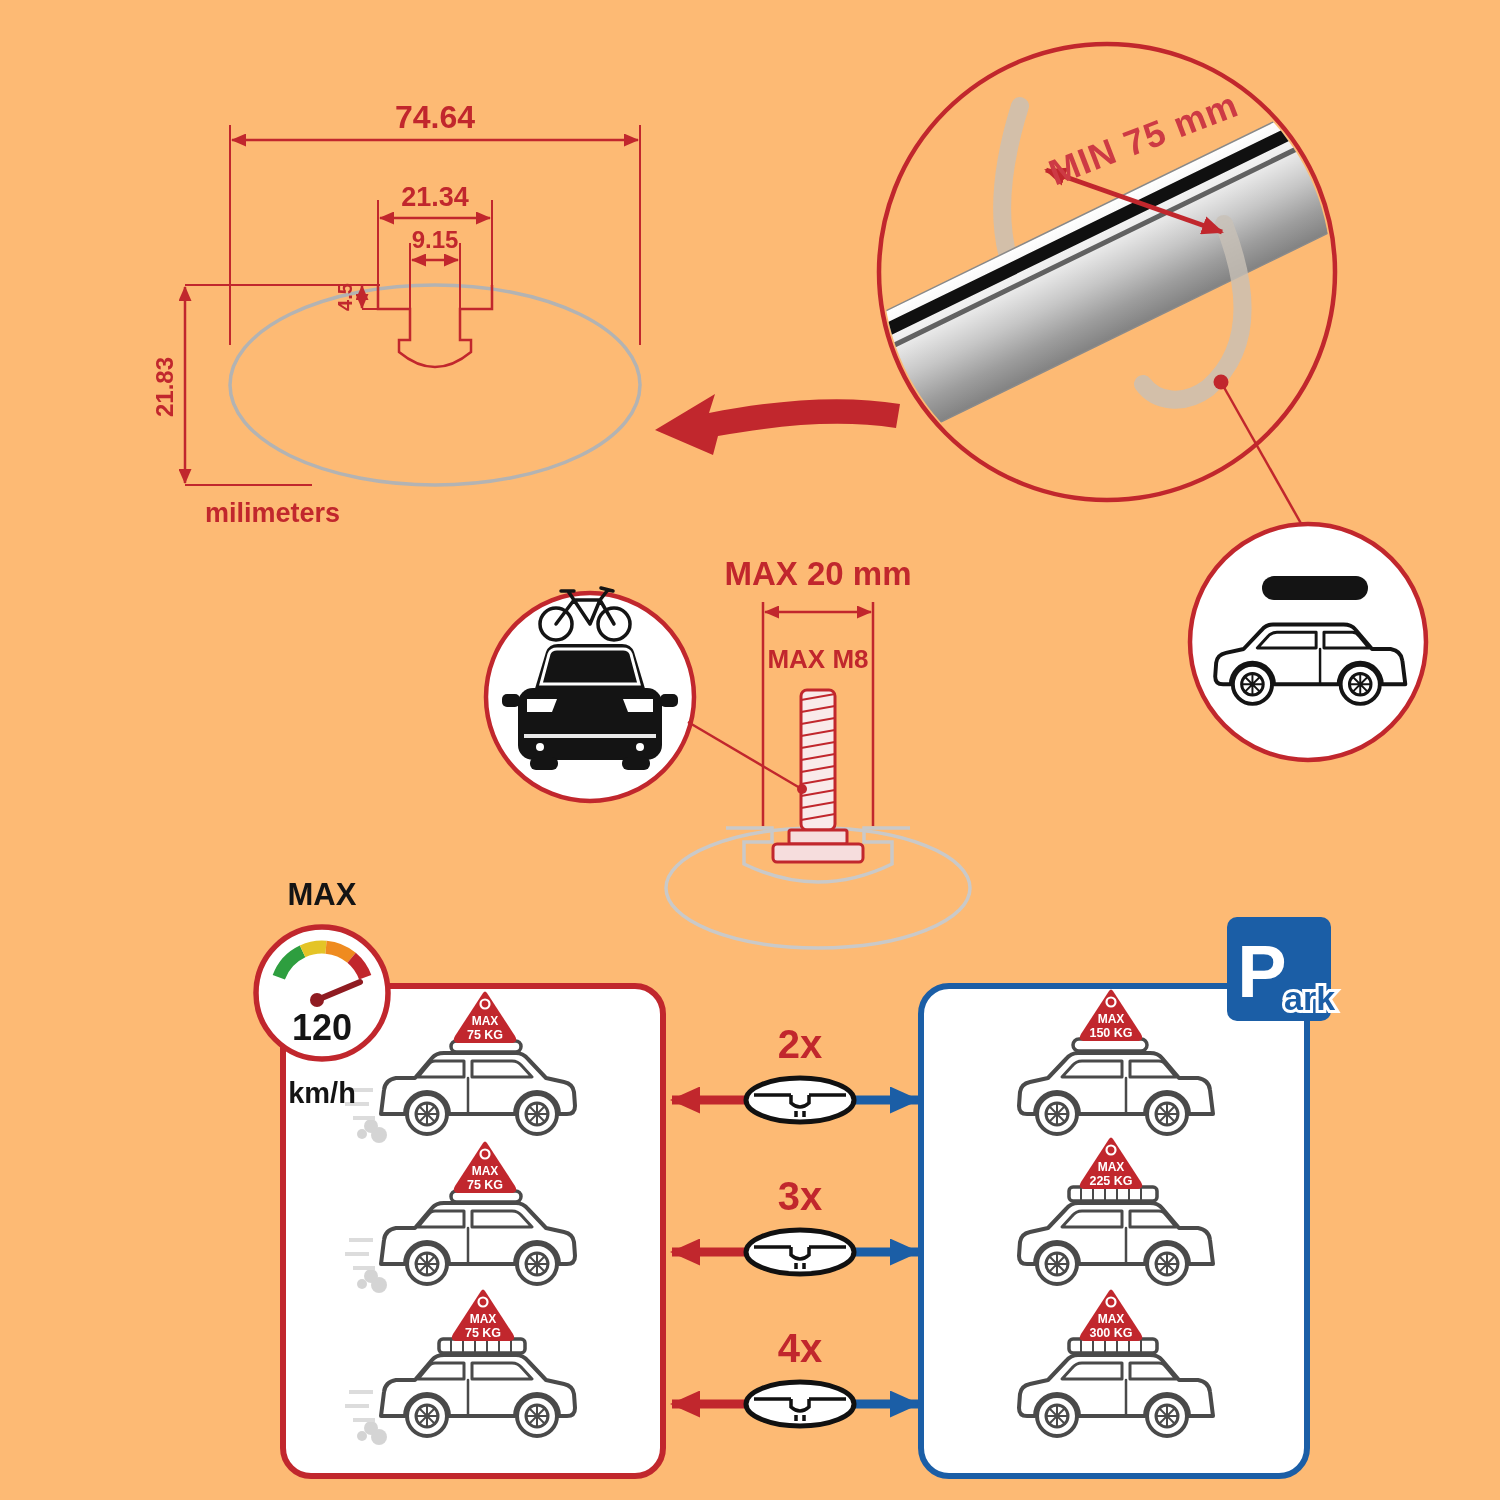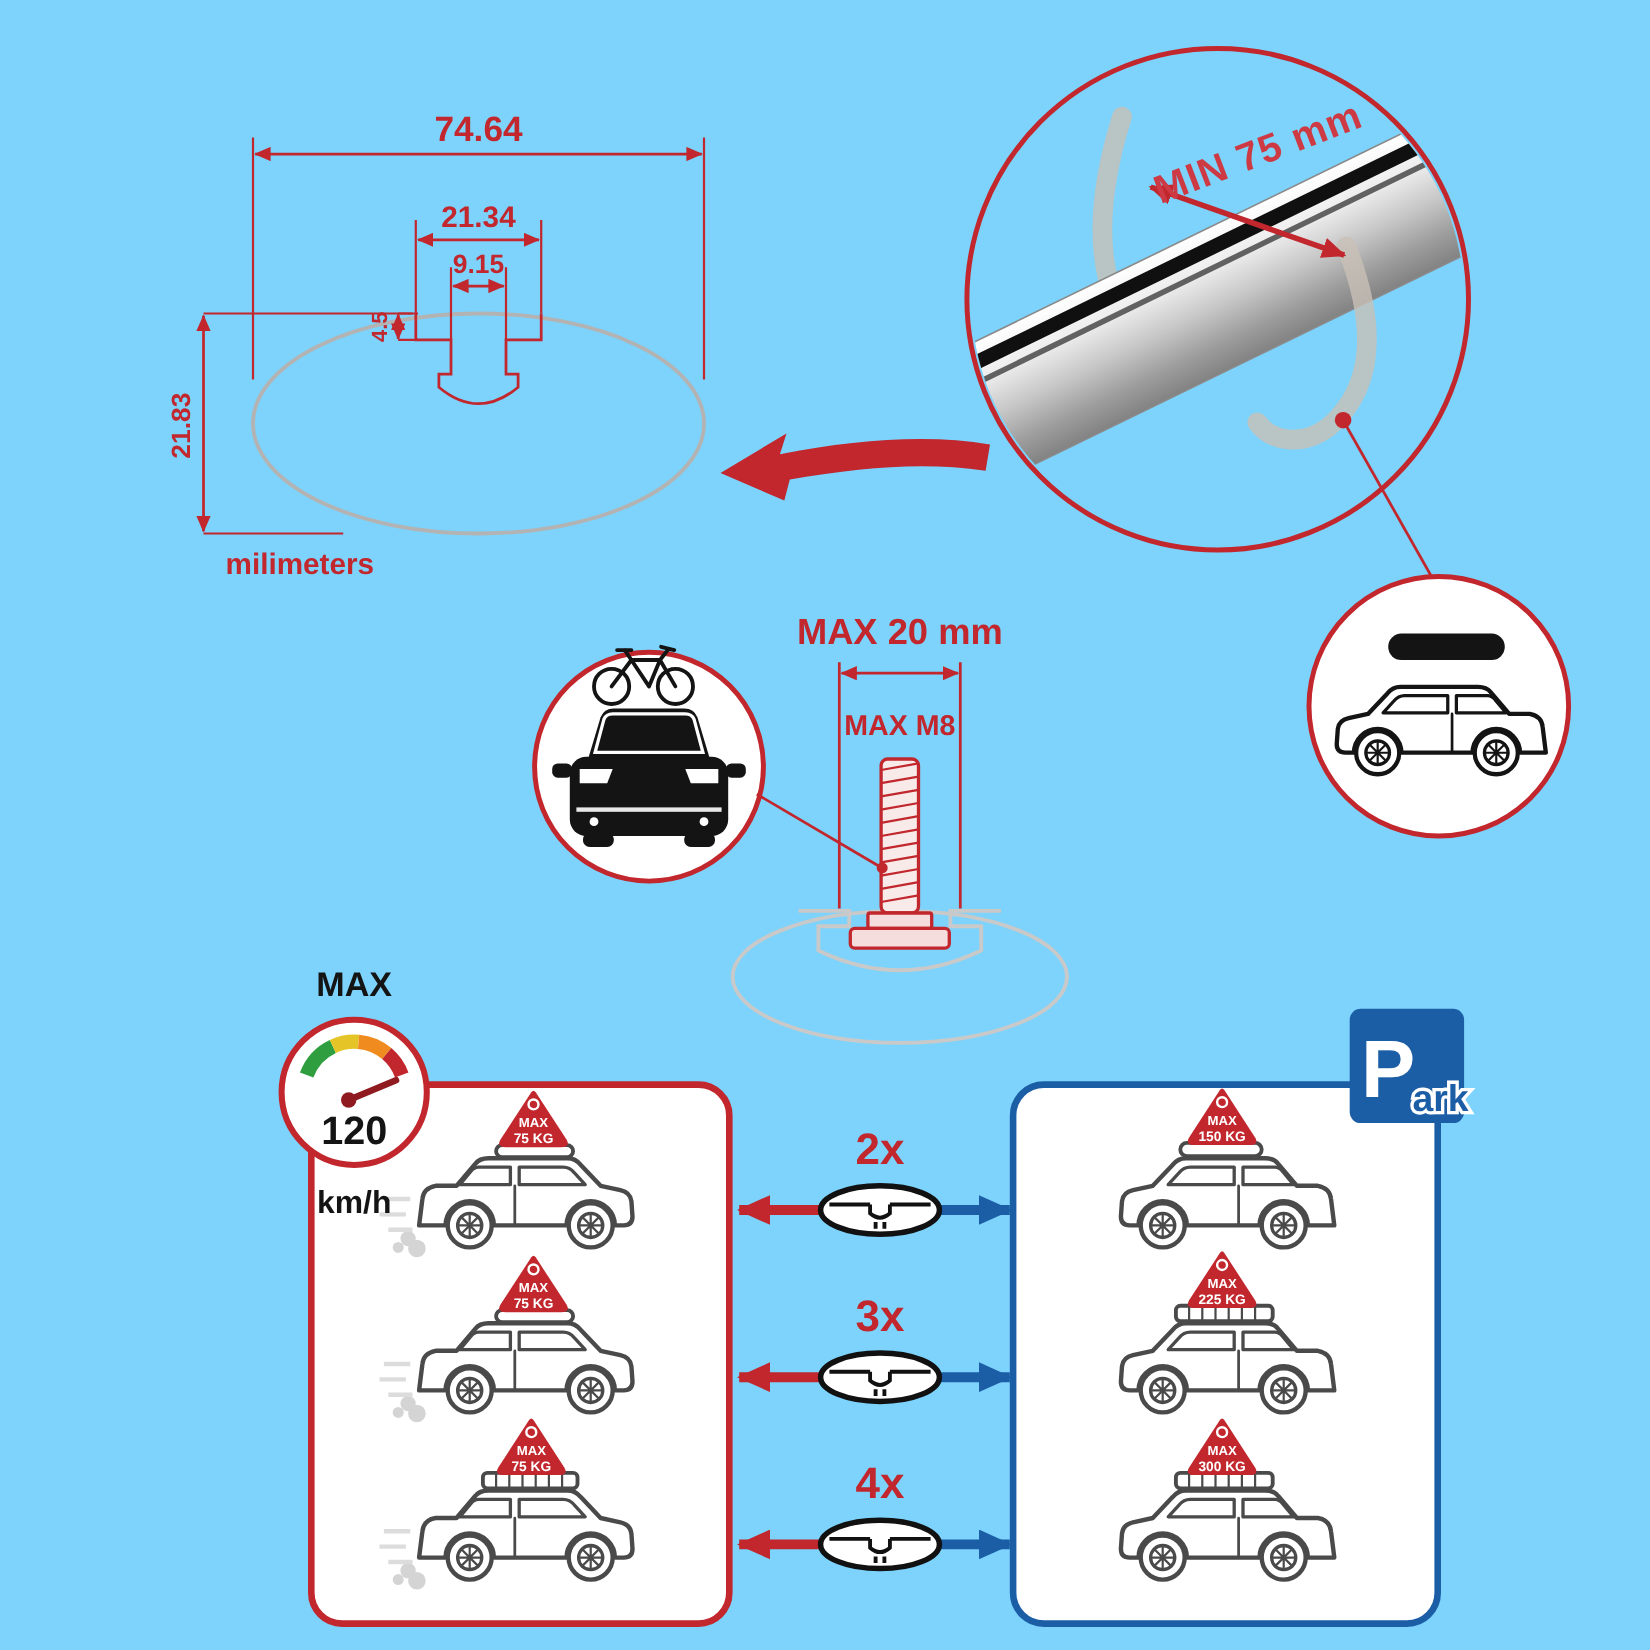--- a/index.html
+++ b/index.html
@@ -1,16 +1,16 @@
 <!DOCTYPE html>
 <html><head>
 <meta charset="utf-8">
 <style>
   html,body{margin:0;padding:0;background:#fff;}
-  .canvas{position:relative;width:1500px;height:1500px;background:#7dd3fc;overflow:hidden;}
+  .canvas{position:relative;width:1500px;height:1500px;background:#fdba74;overflow:hidden;}
   svg{display:block;}
   text{font-family:"Liberation Sans","DejaVu Sans",sans-serif;}
   .tc{text-anchor:middle;}
   .dim{stroke:#c1272d;stroke-width:2.5;fill:none;}
   .dimthin{stroke:#c1272d;stroke-width:2;fill:none;}
   .dimtxt{fill:#c1272d;font-weight:700;}
   .blktxt{fill:#141414;font-weight:700;}
   .ghost{stroke:#c9c9c9;fill:none;}
   .carline{stroke:currentColor;fill:none;stroke-linejoin:round;stroke-linecap:round;}
 </style>

